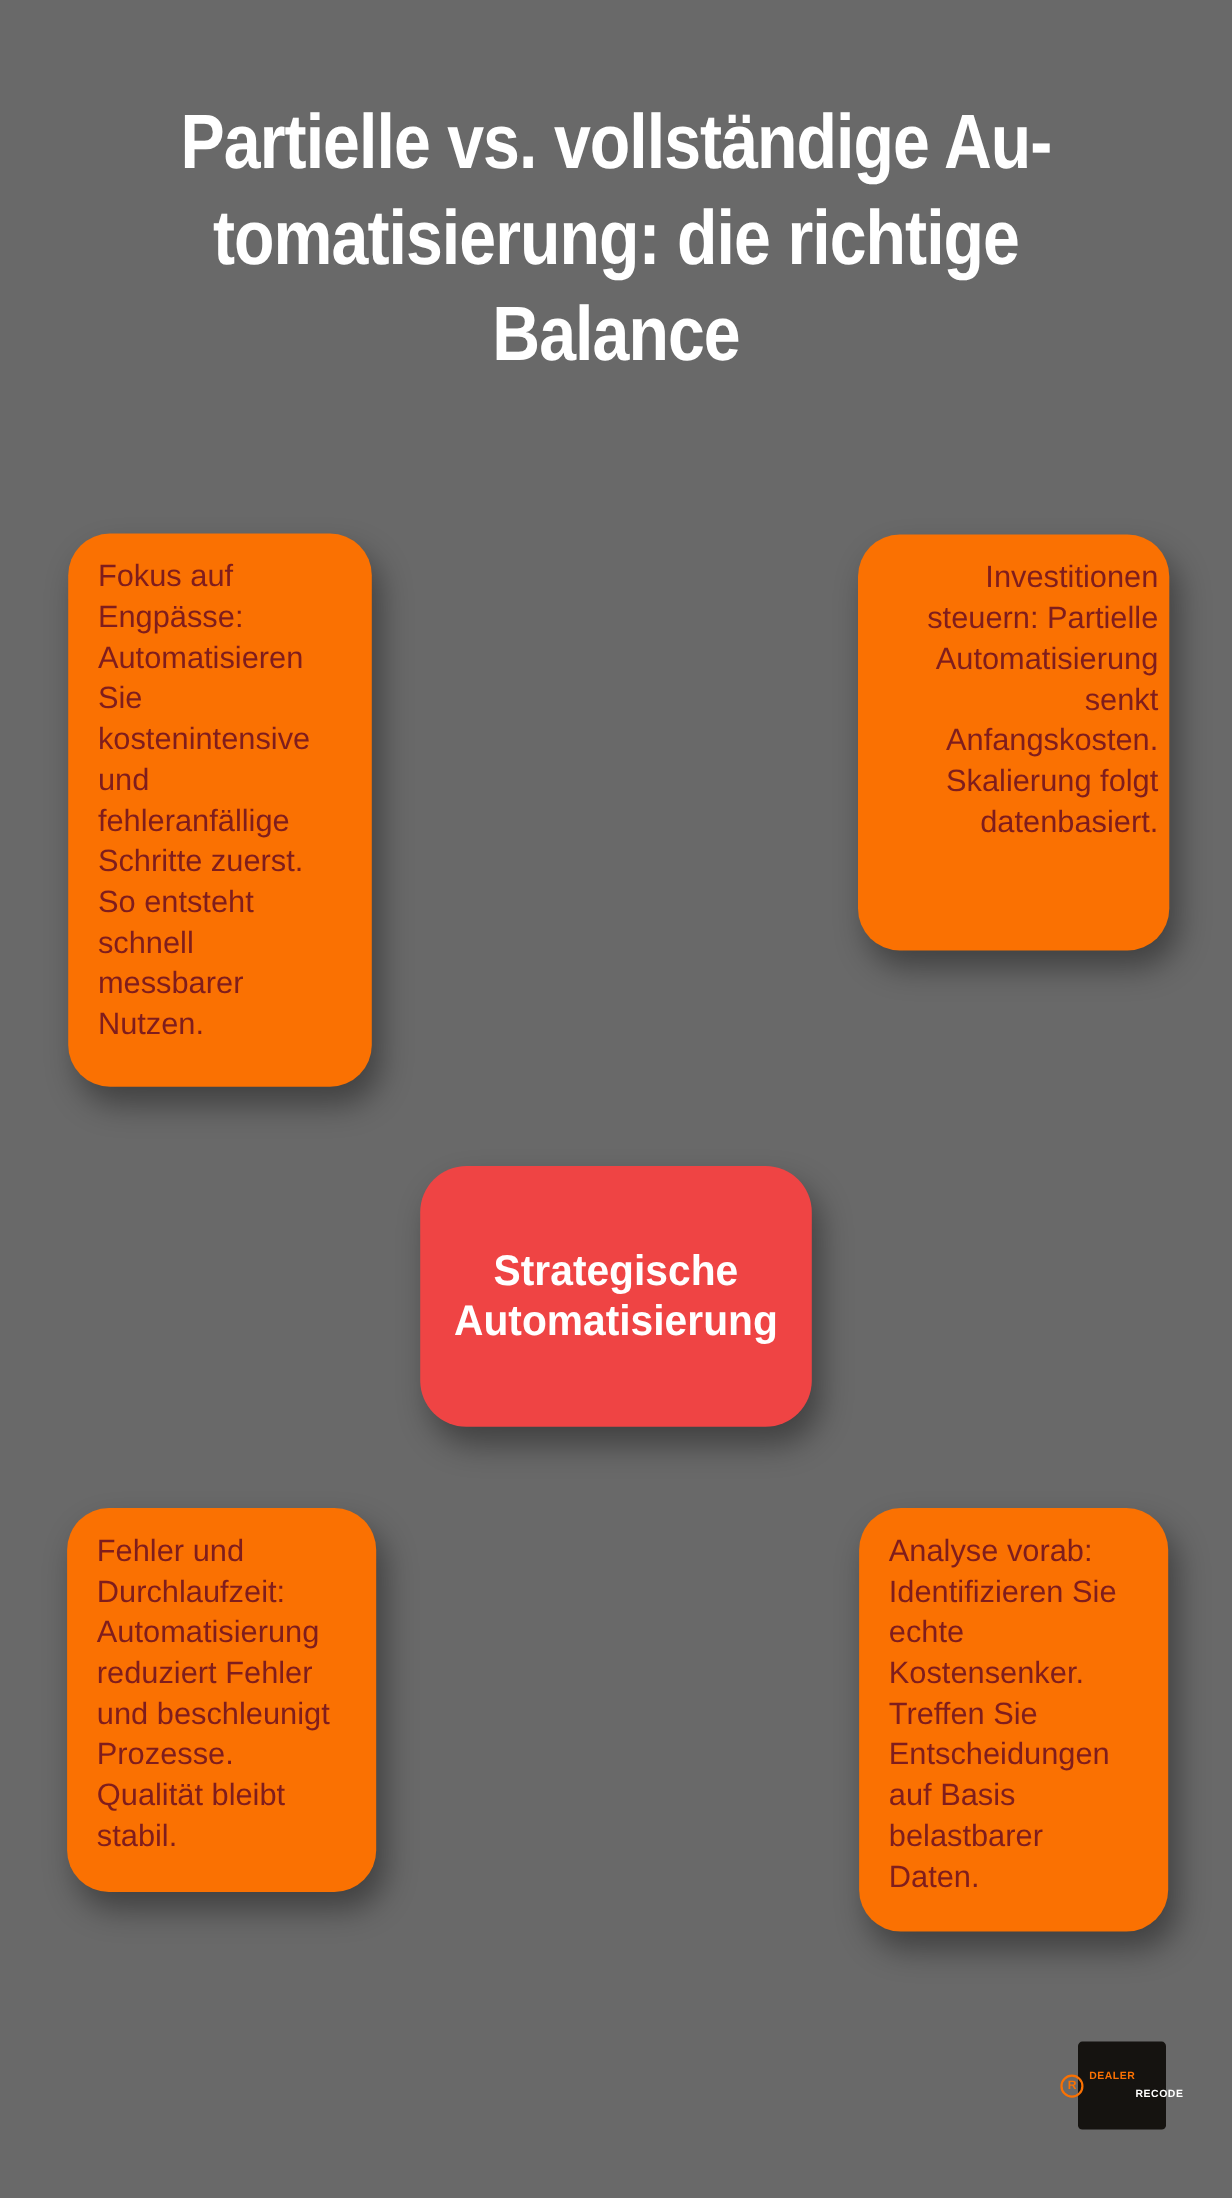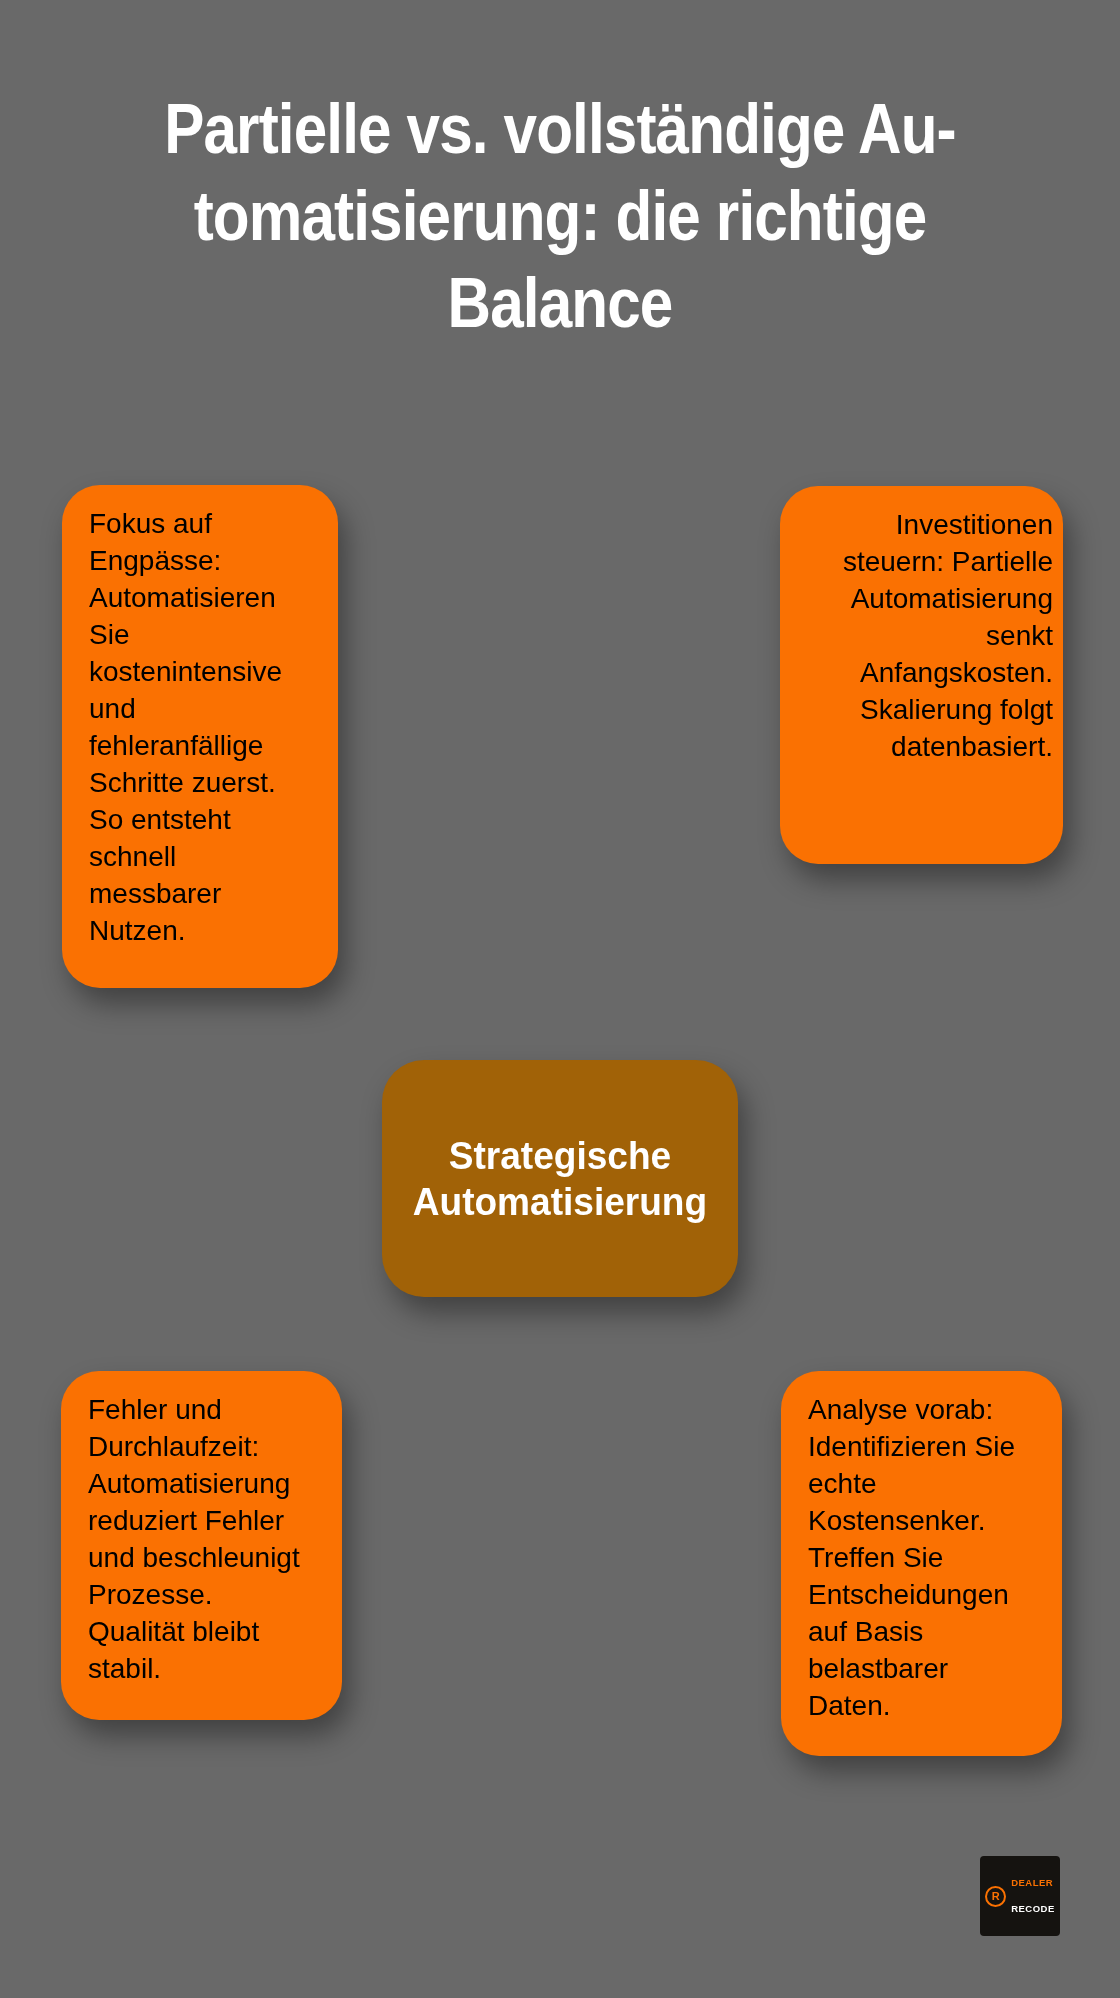--- a/index.html
+++ b/index.html
@@ -28,42 +28,42 @@
     transform: scaleX(0.86);
     transform-origin: 50% 50%;
     letter-spacing: -1px;
   }
 
   .card {
     position: absolute;
     background: #FA7102;
     border-radius: 38px;
     box-shadow: 8px 16px 28px rgba(0,0,0,0.38);
-    color: #000000;
+    color: #7f1d1d;
     box-sizing: border-box;
     padding: 20px 10px 0 27px;
   }
   .card-text {
     font-size: 28px;
     line-height: 37px;
     white-space: pre;
   }
   .card-1 { left: 62px;  top: 485px;  width: 276px; height: 503px; }
   .card-2 { left: 421px; top: 486px;  width: 279px; height: 386px; }
   .card-3 { left: 780px; top: 486px;  width: 283px; height: 378px; text-align: right; }
   .card-4 { left: 61px;  top: 1371px; width: 281px; height: 349px; }
   .card-5 { left: 781px; top: 1371px; width: 281px; height: 385px; }
 
   .center-card {
     position: absolute;
     left: 382px;
     top: 1060px;
     width: 356px;
     height: 237px;
-    background: #a16207;
+    background: #ef4444;
     border-radius: 42px;
     box-shadow: 8px 16px 28px rgba(0,0,0,0.38);
     display: flex;
     align-items: center;
     justify-content: center;
   }
   .center-card-text {
     color: #ffffff;
     font-size: 39px;
     line-height: 46px;
@@ -94,21 +94,20 @@
     color: #FA7102;
     font-size: 11px;
     font-weight: 700;
     display: flex;
     align-items: center;
     justify-content: center;
     flex: 0 0 auto;
   }
   .logo-text {
     display: flex;
-    flex-direction: column;
     font-size: 9.5px;
     line-height: 10px;
     font-weight: 700;
     letter-spacing: 0.5px;
   }
   .logo-dealer { color: #FA7102; }
   .logo-recode { color: #ffffff; margin-top: 16px; }
 </style>
 </head>
 <body>

